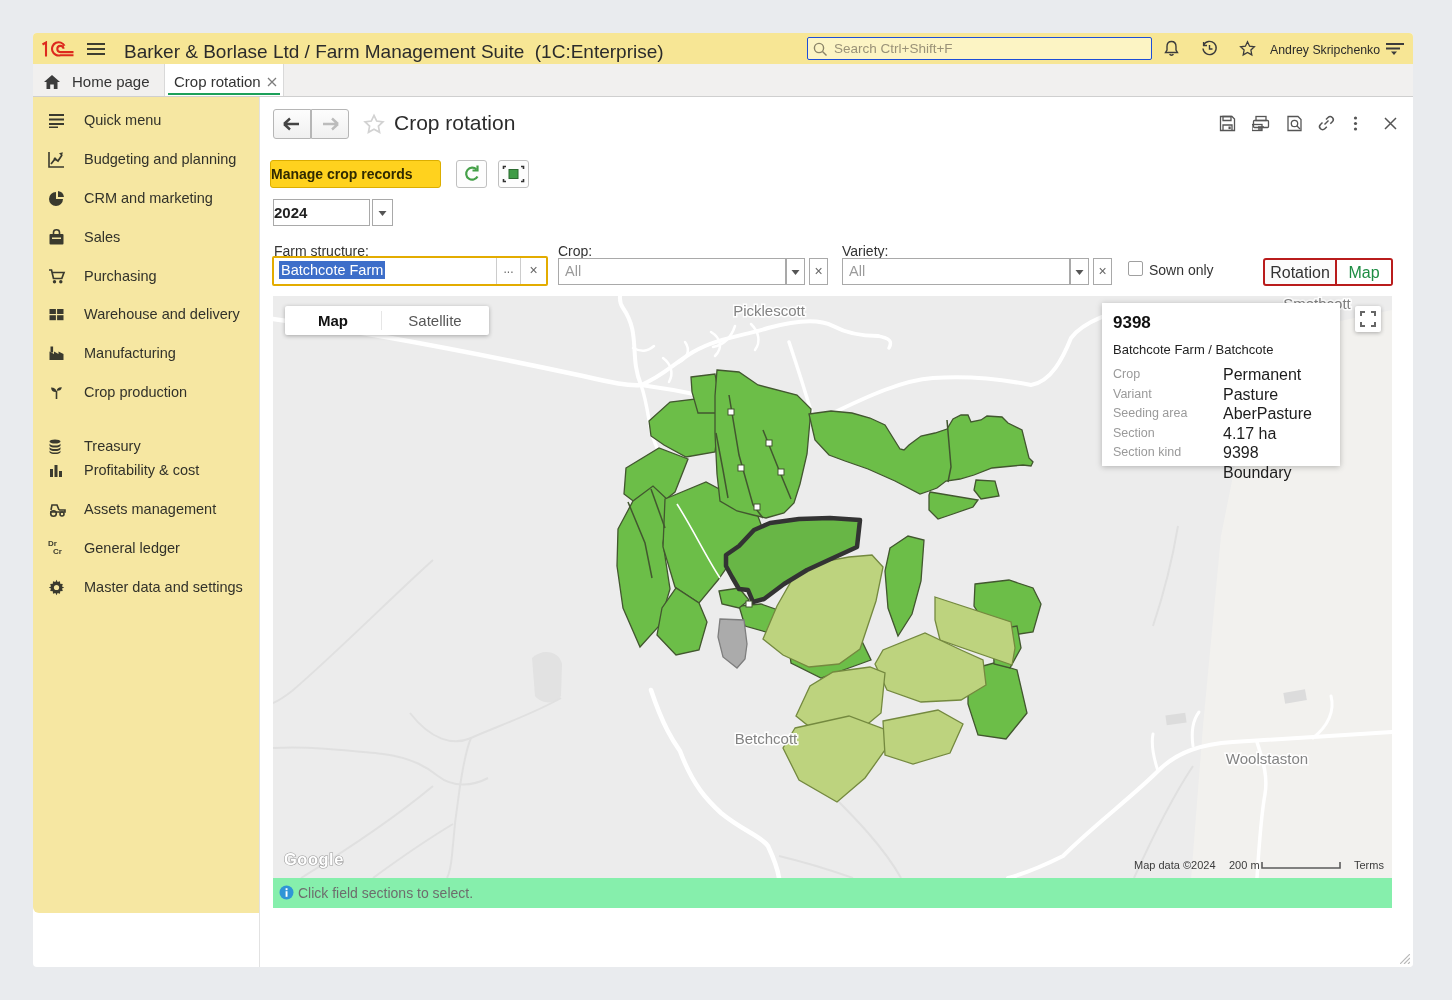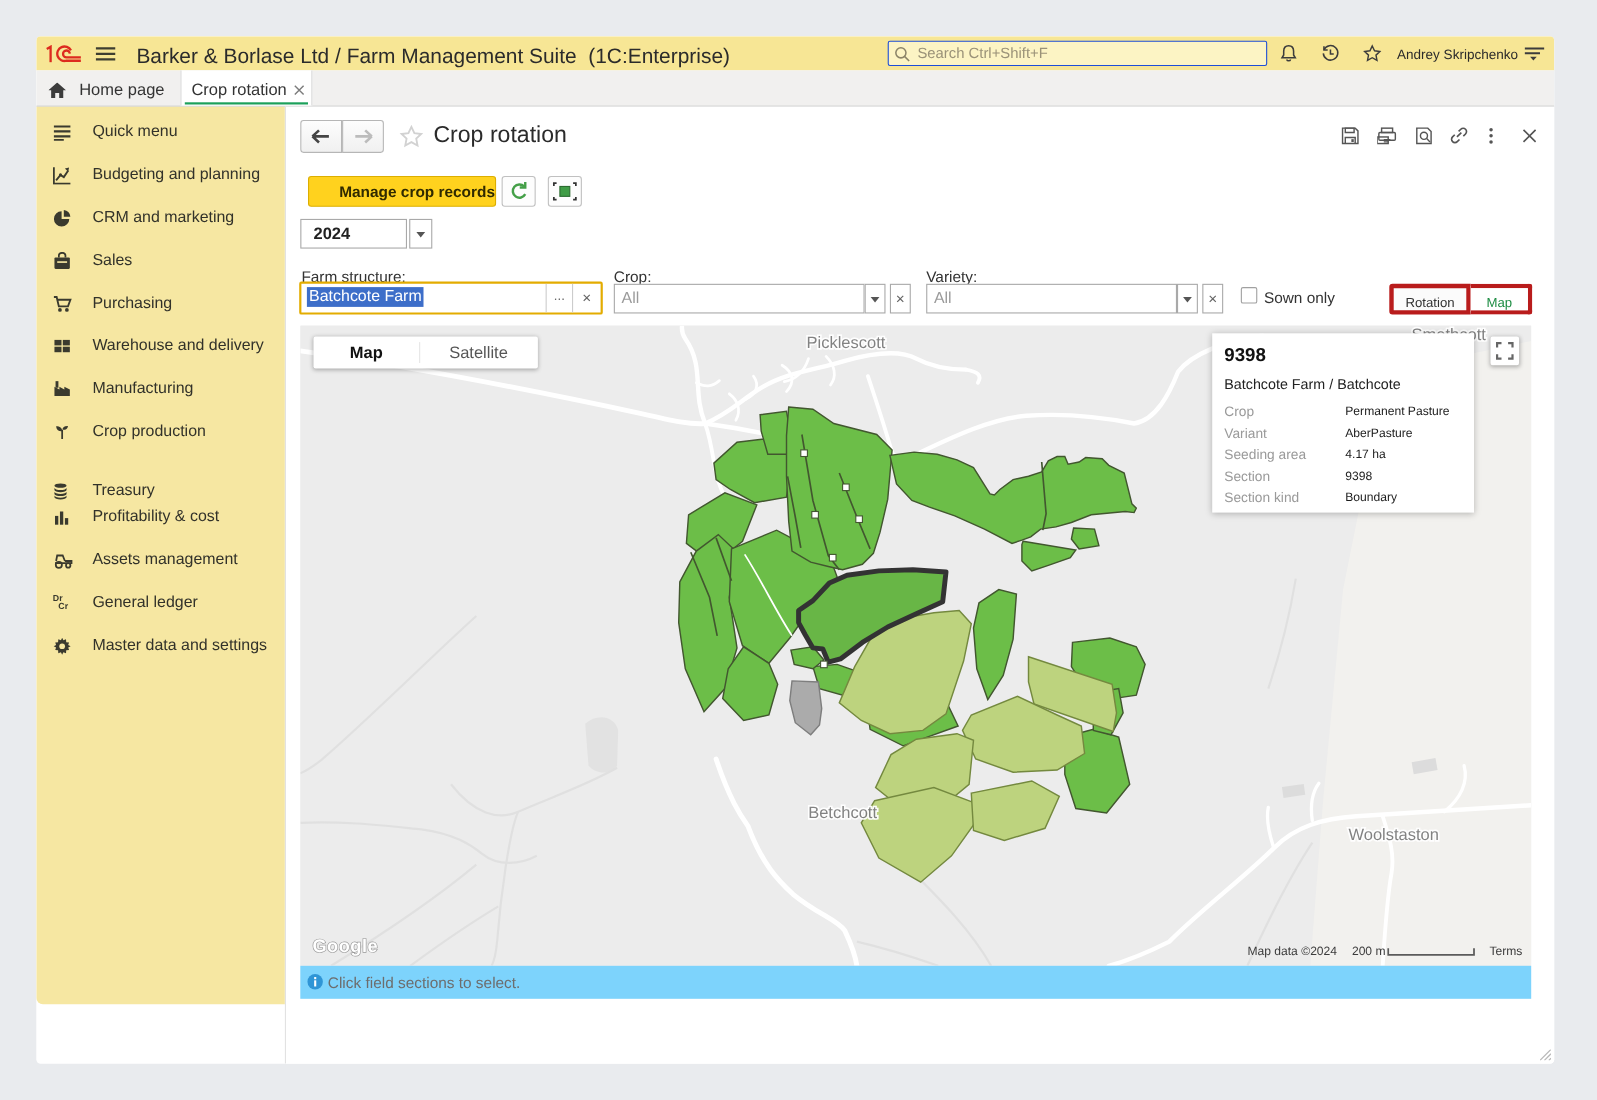--- a/index.html
+++ b/index.html
@@ -12,27 +12,27 @@
   .tabbar { position:absolute; left:0; top:31px; width:100%; height:33px; background:#f1f0ef; border-bottom:1px solid #cfcfcf; }
   .tabact { position:absolute; left:131px; top:0; width:120px; height:32px; background:#fff; border-left:1px solid #d9d9d9; border-right:1px solid #d9d9d9; }
   .tabact:after { content:""; position:absolute; left:3px; right:3px; bottom:1px; height:2px; background:#1ca05a; }
   .sidebar { position:absolute; left:0; top:64px; width:226px; height:816px; background:#f6e7a2; border-bottom-left-radius:6px;padding-left:12px; }
   .menuitem { position:absolute; left:0; width:100%; height:39px; }
   .menuitem .mico { position:absolute; left:15px; top:3px; width:19px; height:17px; }
   .menuitem .mtext { position:absolute; left:51px; top:3px; font-size:14.5px; color:#32322a; }
   .content { position:absolute; left:226px; top:64px; right:0; bottom:0; background:#fff; border-left:1px solid #e2e2e2; }
   .navbtn { position:absolute; width:38px; height:30px; background:linear-gradient(#fdfdfd,#f0f0f0); border:1px solid #b6b6b6; }
   .pagetitle { position:absolute; left:134px; top:14px; font-size:21px; color:#2b2b2b; }
-  .btn-yellow { position:absolute; left:20px; top:63px; width:171px; height:28px; background:#ffd21e; border:1px solid #dcae00; border-radius:3px; font-weight:bold; font-size:14px; color:#302a00; text-align:right; line-height:26px; }
+  .btn-yellow { position:absolute; left:10px; top:63px; width:171px; height:28px; background:#ffd21e; border:1px solid #dcae00; border-radius:3px; font-weight:bold; font-size:14px; color:#302a00; text-align:left; line-height:26px; }
   .btn-icon { position:absolute; top:63px; width:31px; height:28px; background:#fdfdfd; border:1px solid #c0c0c0; border-radius:3px; }
   .combo { position:absolute; border:1px solid #a9a9a9; background:#fff; }
   .label { position:absolute; font-size:14px; color:#333; }
-  .seg { position:absolute; height:28px; border:4px solid #b91c1c; background:#fff; font-size:12px; text-align:center; }
+  .seg { position:absolute; height:28px; border:2px solid #b91c1c; background:#fff; font-size:16px; text-align:center; }
   .map { position:absolute; left:13px; top:199px; width:1119px; height:582px; background:#ececec; overflow:hidden; }
-  .inforow { position:absolute; left:13px; top:781px; width:1119px; height:30px; background:#7dd3fc; }
+  .inforow { position:absolute; left:13px; top:781px; width:1119px; height:30px; background:#86efac; }
 </style>
 </head>
 <body>
 <div class="app">
   <div class="topbar">
     <svg class="abs" style="left:7px;top:8px" width="34" height="16" viewBox="0 0 34 16">
       <g fill="none" stroke="#dd2a1e" stroke-width="2.1">
         <path d="M2.5,3.5 L6,1.5 L6,15.5"></path>
         <path d="M24.5,4.8 A6.6,6.6 0 1 0 20.5,14.2 L33.5,14.2"></path>
         <path d="M23.5,7.8 A3.1,3.1 0 1 0 20.4,11.1 L33.5,11.1"></path>
@@ -271,21 +271,21 @@
           <rect x="10" y="8.5" width="9" height="9" fill="#3f9c46" stroke="#2b6b30"></rect>
           <g stroke="#333" stroke-width="1.6" fill="none">
             <path d="M7,5.5 L4.5,5.5 L4.5,8"></path>
             <path d="M22,5.5 L24.5,5.5 L24.5,8"></path>
             <path d="M7,20.5 L4.5,20.5 L4.5,18"></path>
             <path d="M22,20.5 L24.5,20.5 L24.5,18"></path>
           </g>
         </svg>
     </div>
 
-    <div class="combo" style="left:13px;top:102px;width:97px;height:27px;font-weight:bold;font-size:15px;color:#222;line-height:25px;padding-left:11px;">2024</div>
+    <div class="combo" style="left:13px;top:102px;width:97px;height:27px;font-weight:bold;font-size:15px;color:#222;line-height:25px;padding-left:0;">2024</div>
     <div class="combo" style="left:112px;top:102px;width:21px;height:27px;"><svg width="19" height="25" viewBox="0 0 19 25">
           <path d="M5.5,11 L13.5,11 L9.5,16 Z" fill="#555"></path>
         </svg></div>
 
     <div class="label" style="left:14px;top:146px;">Farm structure:</div>
     <div class="label" style="left:298px;top:146px;">Crop:</div>
     <div class="label" style="left:582px;top:146px;">Variety:</div>
 
     <div class="abs" style="left:12px;top:159px;width:276px;height:30px;border:2px solid #e3ac00;border-radius:2px;background:#fff;">
       <div class="abs" style="left:5px;top:3px;background:#3d6ec9;color:#fff;font-size:14.5px;padding:1px 2px;">Batchcote Farm</div>
@@ -410,21 +410,21 @@
               <path d="M16,6 H20 V10"></path>
               <path d="M20,16 V20 H16"></path>
               <path d="M10,20 H6 V16"></path>
             </g>
           </svg>
 </div>
 <div style="position:absolute;left:829px;top:7px;width:238px;height:163px;background:#fff;box-shadow:0 1px 6px rgba(0,0,0,0.25);">
   <div style="position:absolute;left:11px;top:10px;font-size:17px;font-weight:bold;color:#111;">9398</div>
   <div style="position:absolute;left:11px;top:39px;font-size:13px;color:#222;">Batchcote Farm / Batchcote</div>
   <div style="position:absolute;left:11px;top:62px;font-size:12.5px;color:#9a9a9a;line-height:19.6px;">Crop<br>Variant<br>Seeding area<br>Section<br>Section kind</div>
-  <div style="position:absolute;left:121px;top:62px;font-size:11px;color:#1c1c1c;line-height:19.6px;">Permanent Pasture<br>AberPasture<br>4.17 ha<br>9398<br>Boundary</div>
+  <div style="position:absolute;left:121px;top:62px;font-size:16px;color:#1c1c1c;line-height:19.6px;">Permanent Pasture<br>AberPasture<br>4.17 ha<br>9398<br>Boundary</div>
 </div>
 <svg style="position:absolute;left:9px;top:553px" width="66" height="22" viewBox="0 0 66 22">
           <text x="2" y="16" font-size="16.5" font-weight="bold" style="font-family:'Liberation Sans',sans-serif" fill="#ffffff" stroke="#9a9a9a" stroke-width="1.2" paint-order="stroke" letter-spacing="0.5">Google</text>
         </svg>
 <div style="position:absolute;left:861px;top:563px;font-size:11px;color:#3c3c3c;">Map data ©2024</div>
 <div style="position:absolute;left:956px;top:563px;font-size:11px;color:#3c3c3c;">200 m</div>
 <svg style="position:absolute;left:988px;top:563px" width="82" height="12" viewBox="0 0 82 12">
           <path d="M1,3 V9 H79 V3" fill="none" stroke="#5b5b5b" stroke-width="1.6"></path>
         </svg>
 <div style="position:absolute;left:1081px;top:563px;font-size:11px;color:#3c3c3c;">Terms</div>

